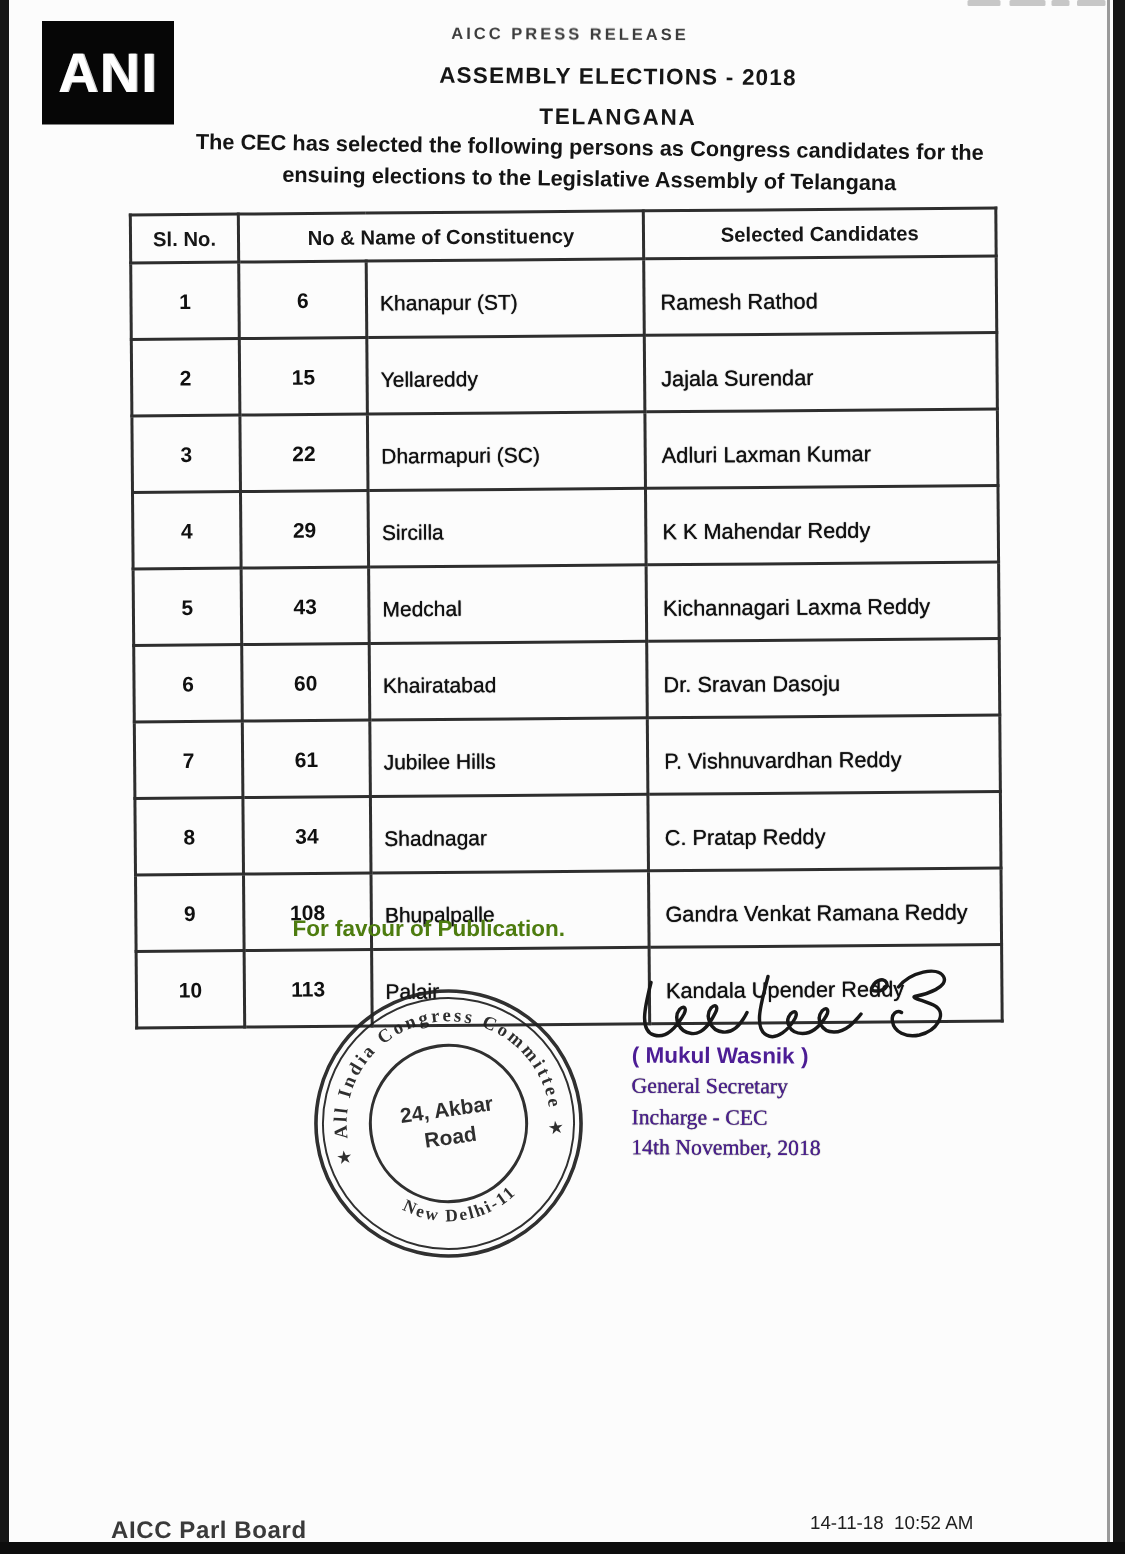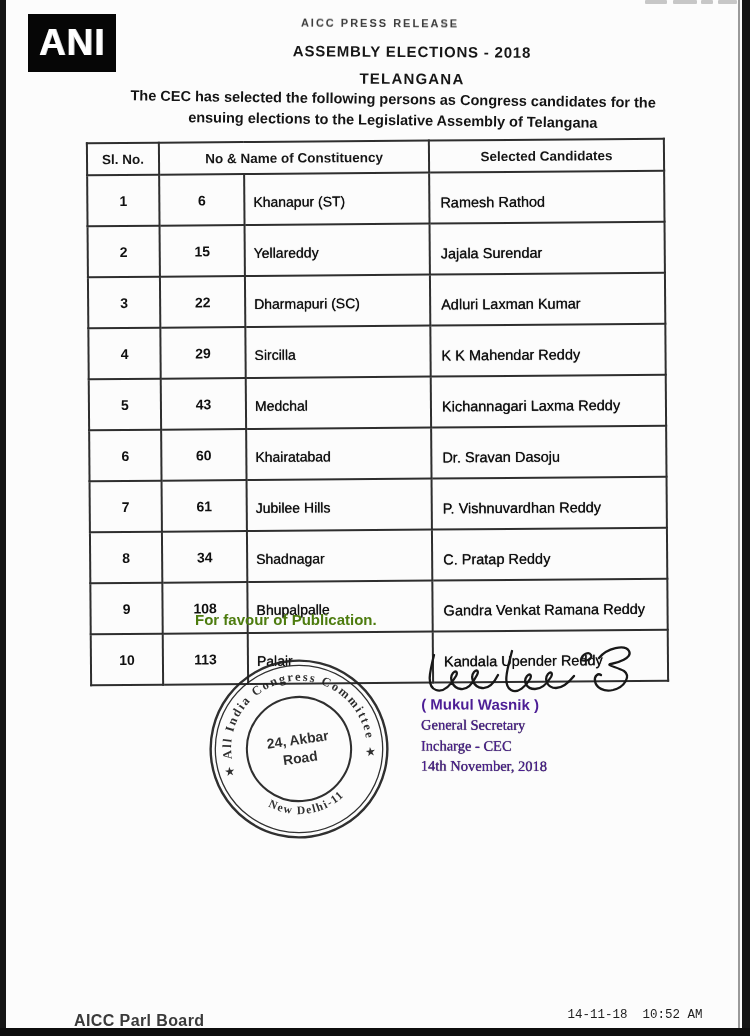--- a/index.html
+++ b/index.html
@@ -12,21 +12,21 @@
   
   .edge{position:absolute;background:#161616;}
   .edge-left{left:0;top:0;width:6px;height:1036px;}
   .edge-right{left:742px;top:0;width:8px;height:1036px;}
   .edge-bottom{left:0;top:1028px;width:750px;height:8px;background:#0d0d0d;}
   .edge-grayline{position:absolute;left:738px;top:0;width:2px;height:1028px;background:#9a9a9a;}
   .top-dash{position:absolute;top:0;height:4px;background:#c7c7c7;border-radius:1px;}
 
   
   .ani-logo{
-    position:absolute;left:28px;top:14px;width:88px;height:58px;
+    position:absolute;left:28px;top:14px;width:88px;height:69px;
     background:#060606;color:#ffffff;
     display:flex;align-items:center;justify-content:center;
     font-weight:bold;font-size:37px;letter-spacing:1px;
     text-shadow:1px 0 0 #cfcfcf;
   }
 
   
   .press-line{
     position:absolute;left:30px;top:17px;width:700px;text-align:center;
     font-size:11px;font-weight:bold;letter-spacing:2px;color:#3c3c3c;
@@ -88,22 +88,22 @@
   }
   .signatory .sig-name{font-size:15px;font-weight:bold;line-height:20px;}
   .signatory .sig-line{font-size:14.5px;line-height:20.5px;text-shadow:0 0 0.7px #141414;font-family:Liberation Serif, serif;}
 
   
   .footer-left{
     position:absolute;left:74px;top:1012px;font-size:16px;font-weight:bold;
     color:#3a3a3a;filter:blur(0.45px);letter-spacing:0.4px;
   }
   .footer-right{
-    position:absolute;left:540px;top:1008px;width:190px;text-align:center;
-    font-size:12.5px;color:#1f1f1f;white-space:pre;font-family:Liberation Mono, monospace;
+    position:absolute;left:540px;top:1008px;width:190px;text-align:left;
+    font-size:12.5px;color:#1f1f1f;white-space:pre;
   }
 </style>
 </head>
 <body>
 
 <div class="page">
 
   <div class="edge edge-left"></div>
   <div class="edge-grayline"></div>
   <div class="edge edge-right"></div>

